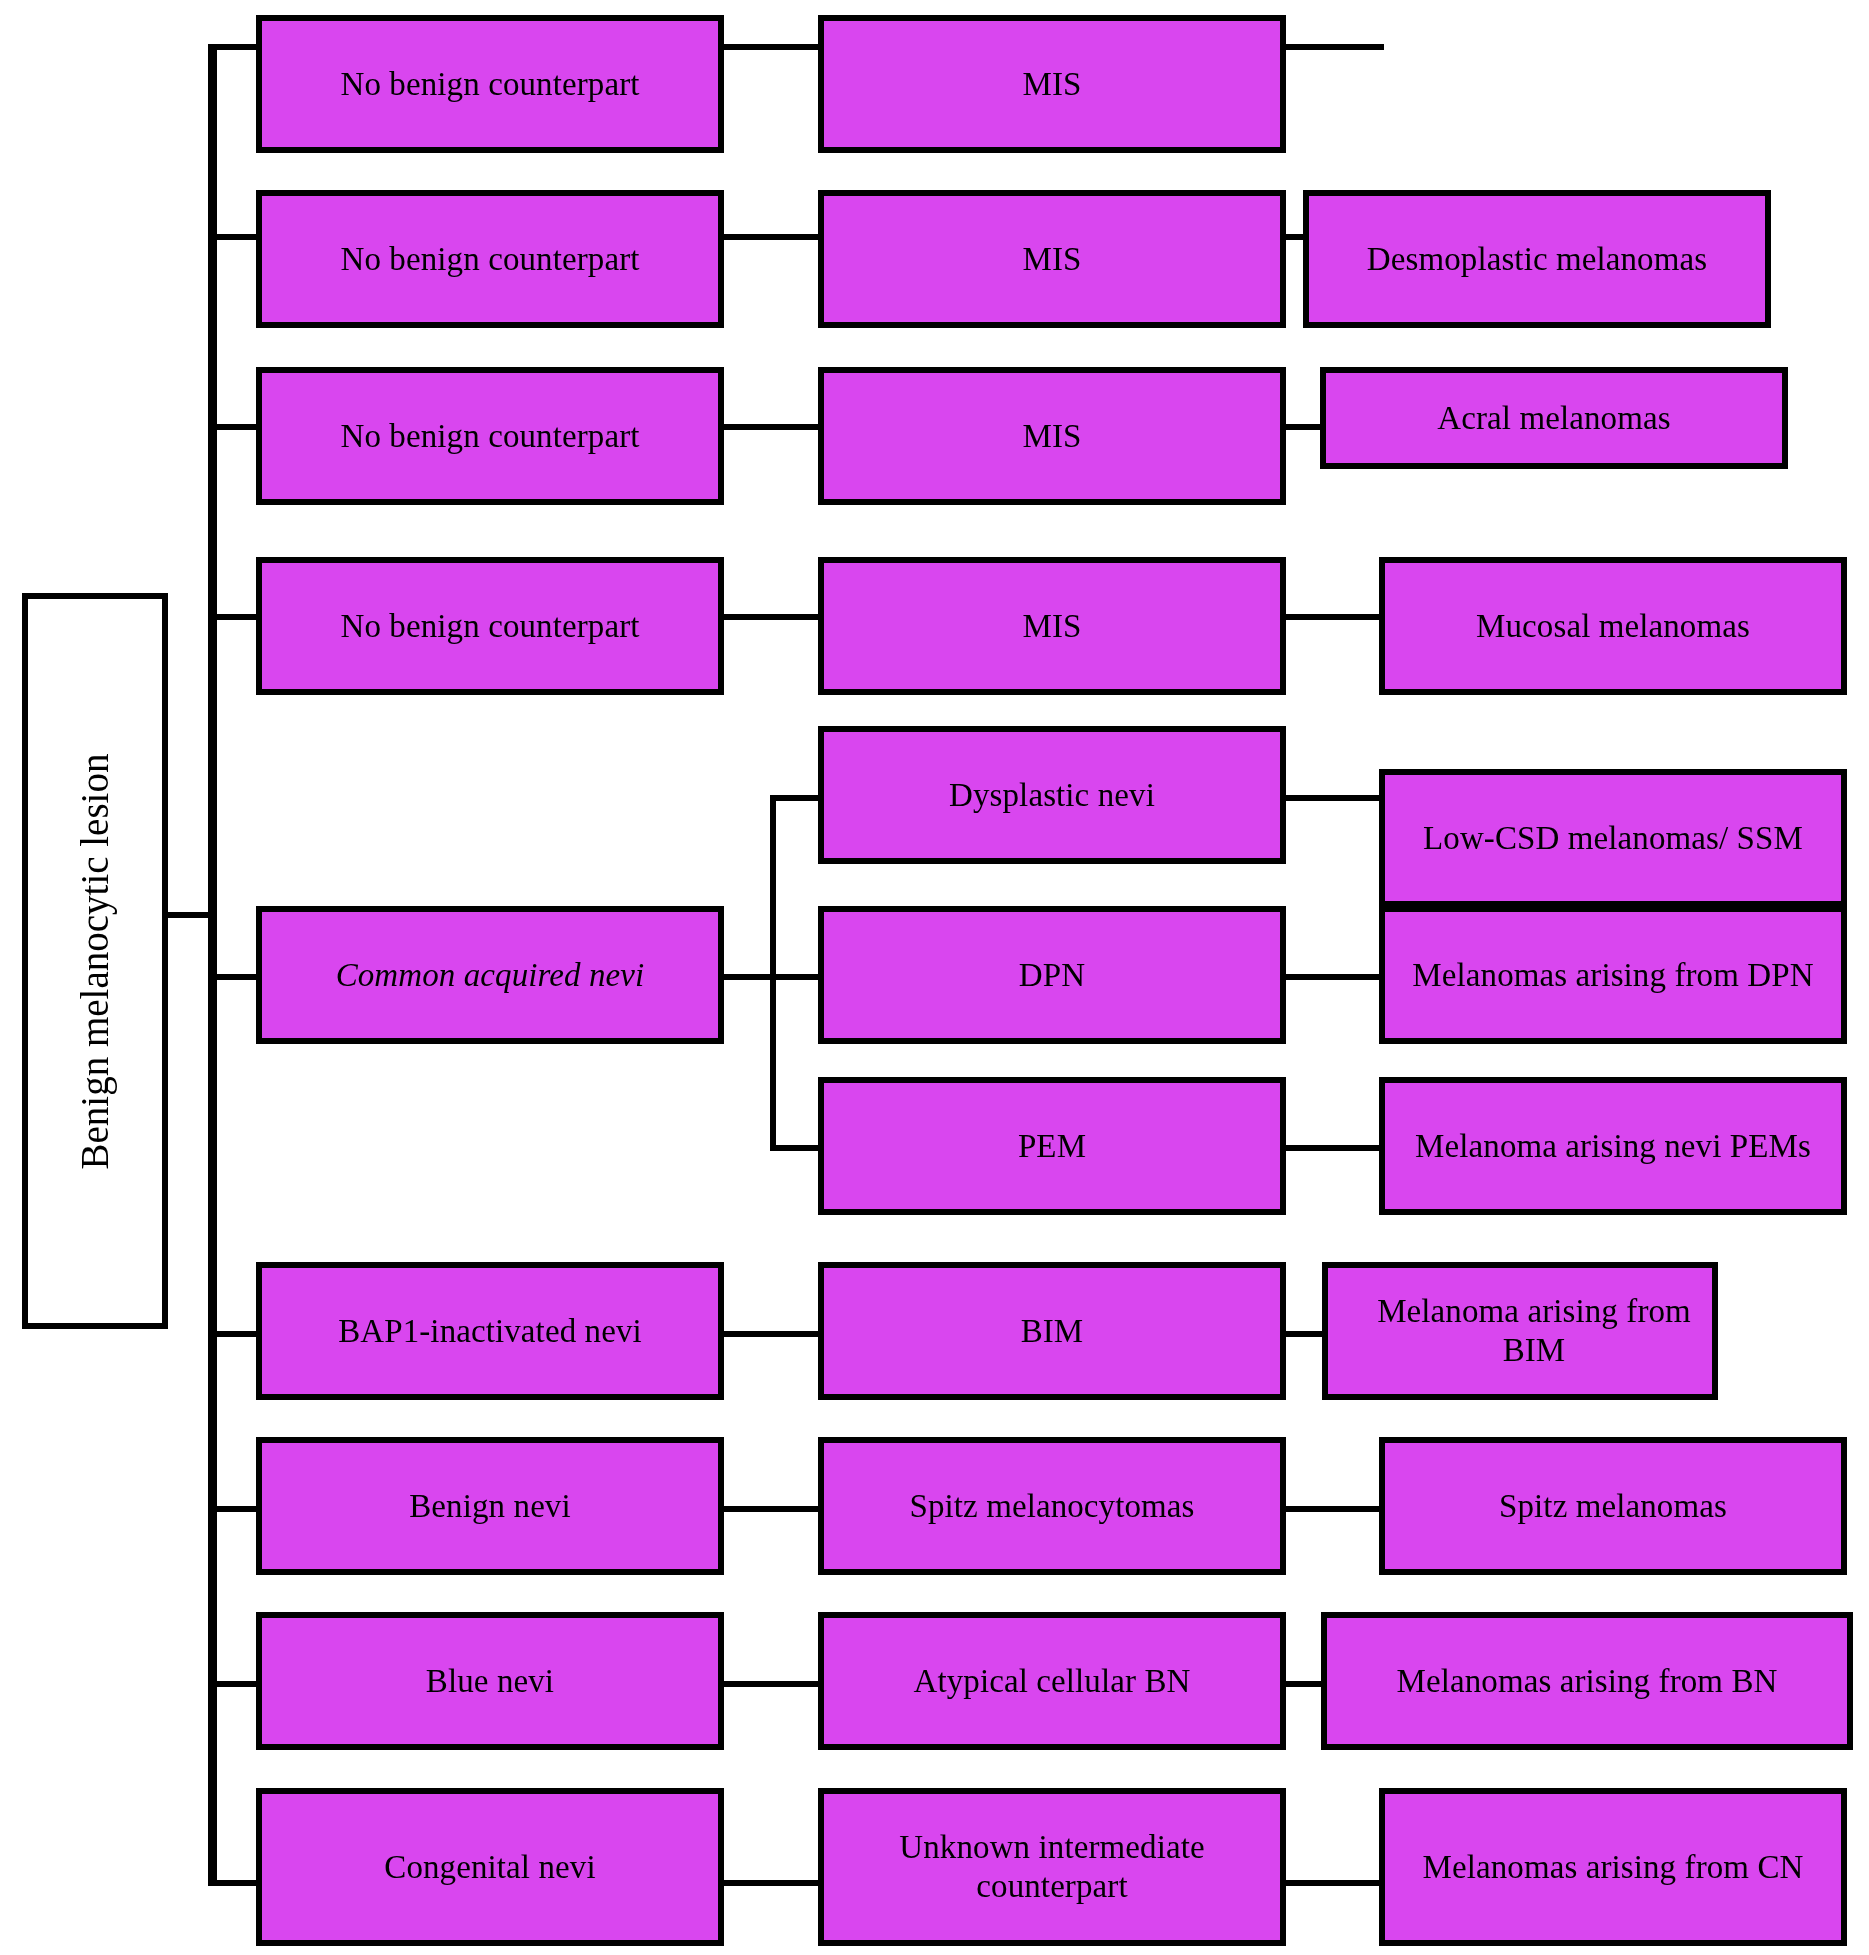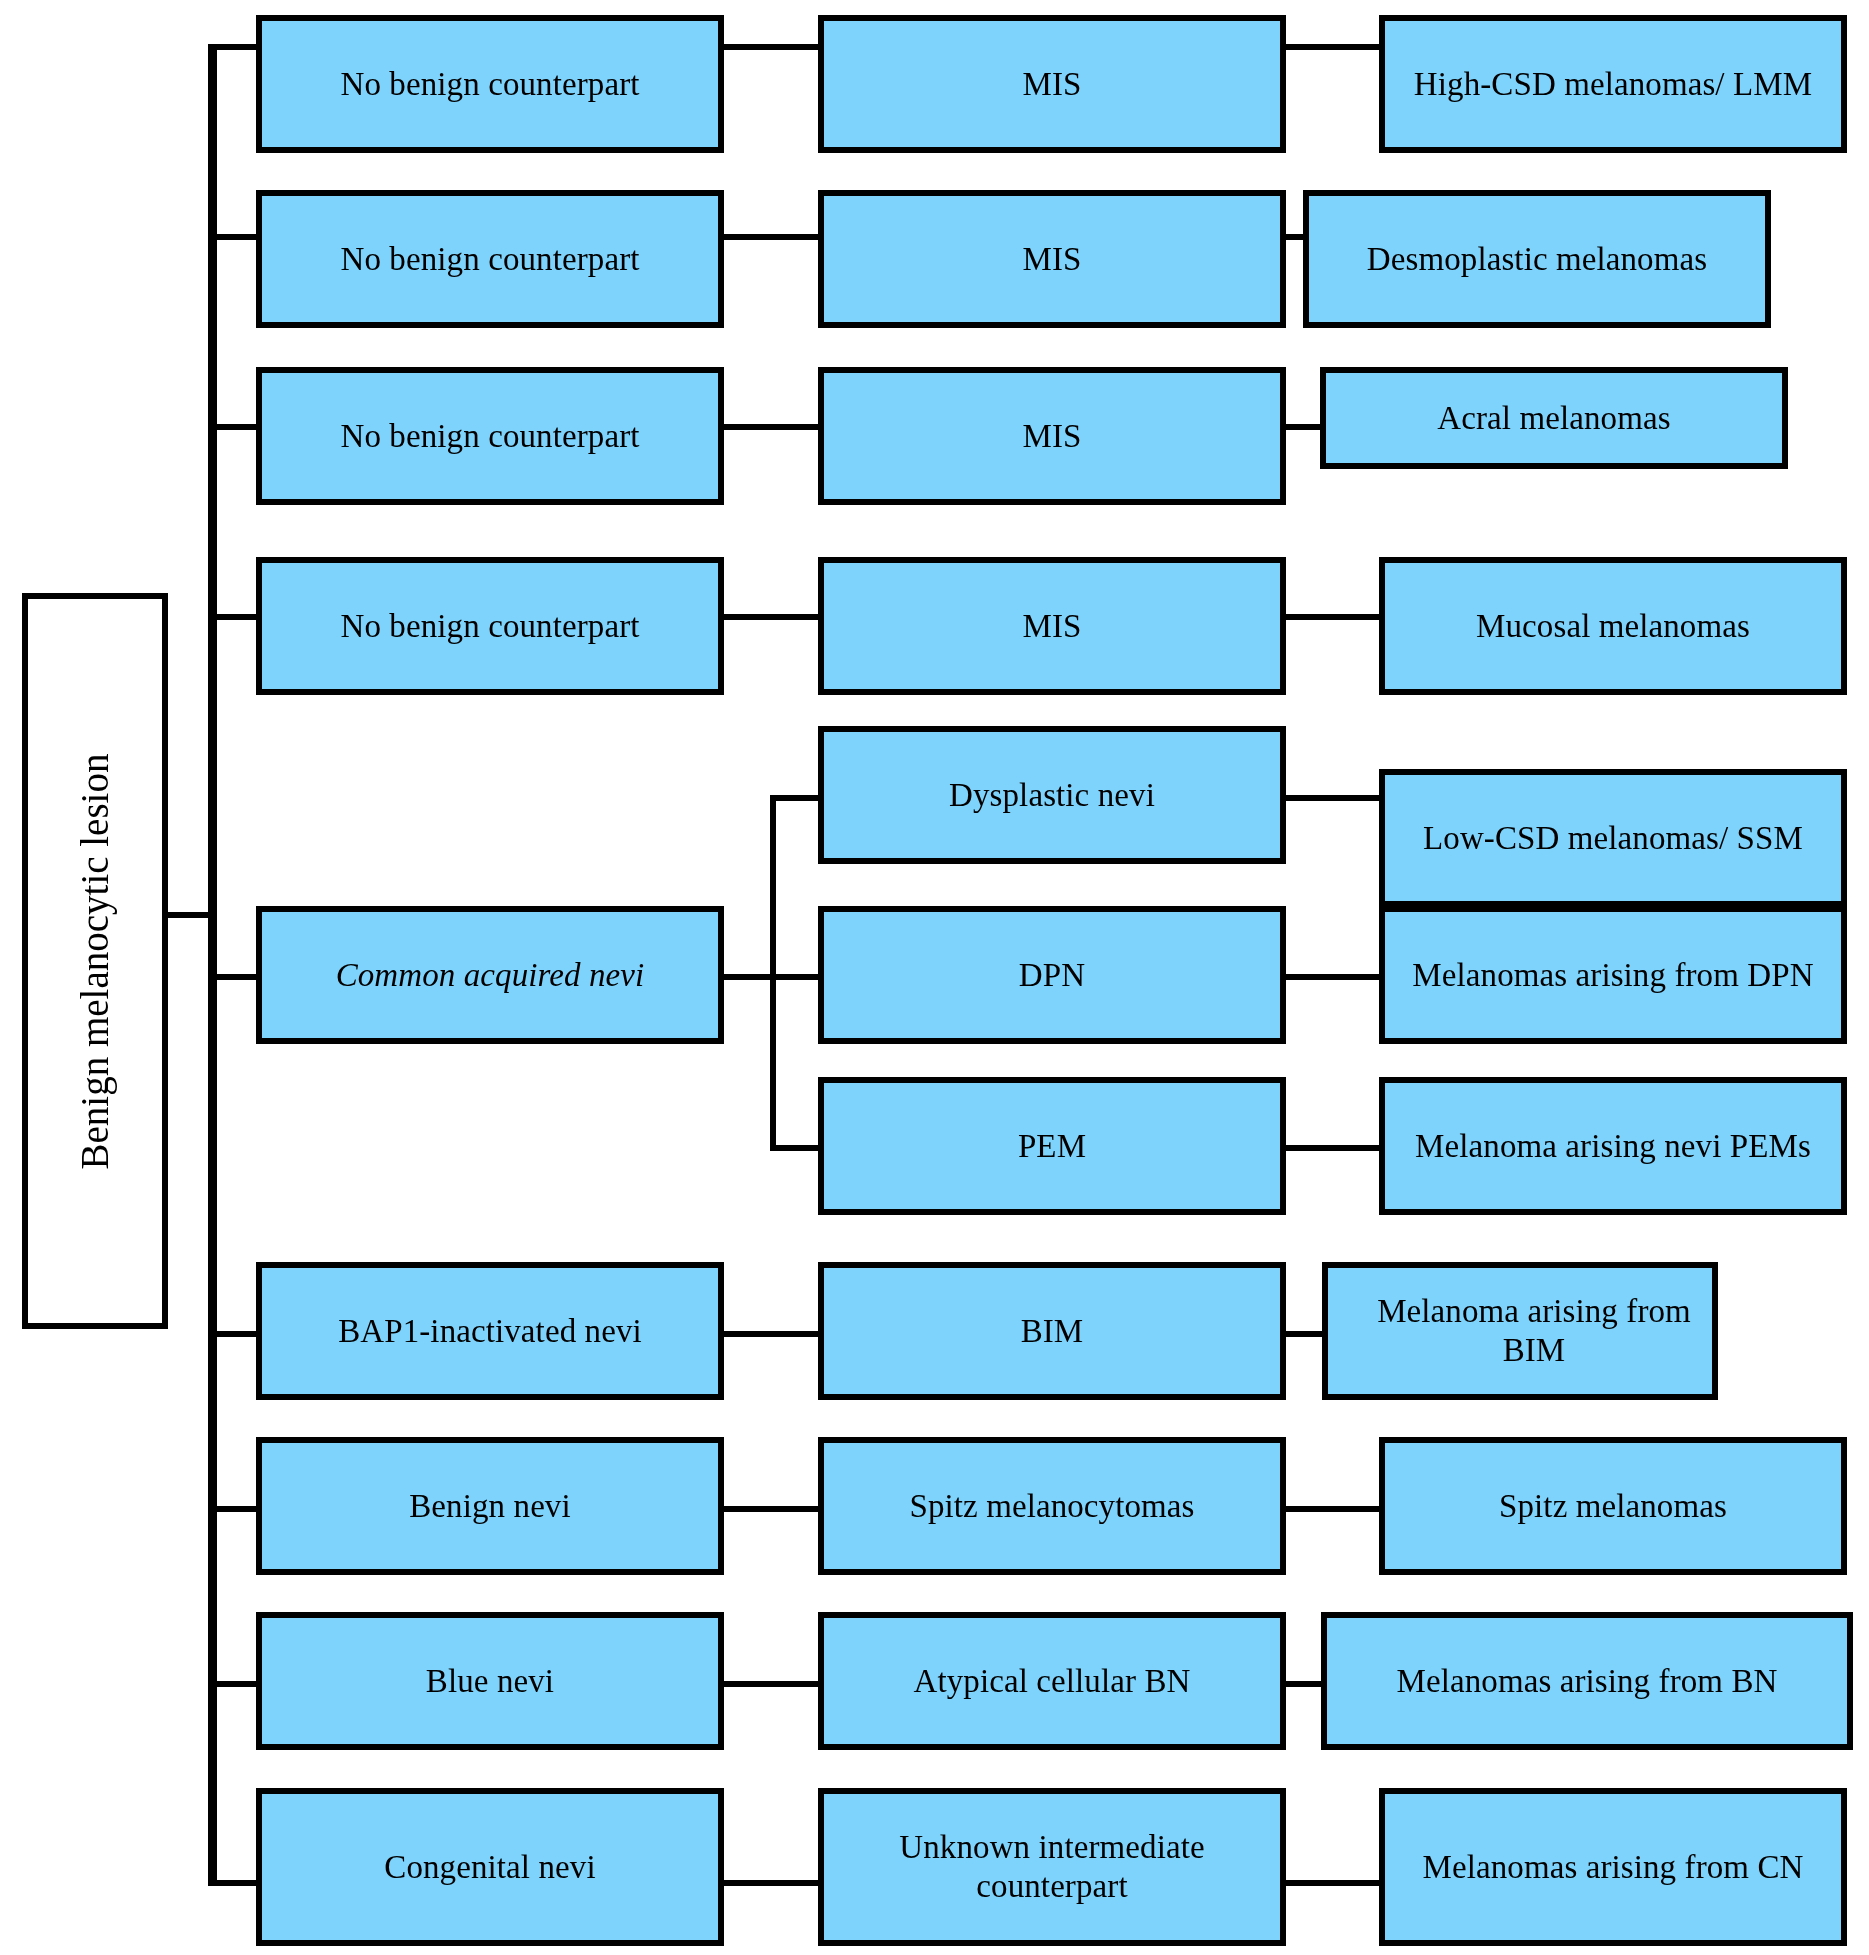--- a/index.html
+++ b/index.html
@@ -12,21 +12,21 @@
     width: 1870px;
     height: 1955px;
     background: #ffffff;
     font-family: "Liberation Serif", "DejaVu Serif", serif;
     overflow: hidden;
   }
   .node {
     position: absolute;
     box-sizing: border-box;
     border: 6px solid #000000;
-    background: #7dd3fc;
+    background: #d946ef;
     display: flex;
     align-items: center;
     justify-content: center;
     text-align: center;
     z-index: 5;
   }
   .node .label {
     font-size: 33px;
     line-height: 1.18;
     color: #000000;
@@ -174,23 +174,20 @@
   <div class="node" style="left:818px; top:1437px; width:468px; height:138px;">
     <span class="label">Spitz melanocytomas</span>
   </div>
   <div class="node" style="left:818px; top:1612px; width:468px; height:138px;">
     <span class="label">Atypical cellular BN</span>
   </div>
   <div class="node" style="left:818px; top:1788px; width:468px; height:158px;">
     <span class="label">Unknown intermediate counterpart</span>
   </div>
 
-  <div class="node" style="left:1379px; top:15px; width:468px; height:138px;">
-    <span class="label">High-CSD melanomas/ LMM</span>
-  </div>
   <div class="node" style="left:1303px; top:190px; width:468px; height:138px;">
     <span class="label">Desmoplastic melanomas</span>
   </div>
   <div class="node" style="left:1320px; top:367px; width:468px; height:102px;">
     <span class="label">Acral melanomas</span>
   </div>
   <div class="node" style="left:1379px; top:557px; width:468px; height:138px;">
     <span class="label">Mucosal melanomas</span>
   </div>
   <div class="node" style="left:1379px; top:726px; width:468px; height:138px;margin-top:43px;">

